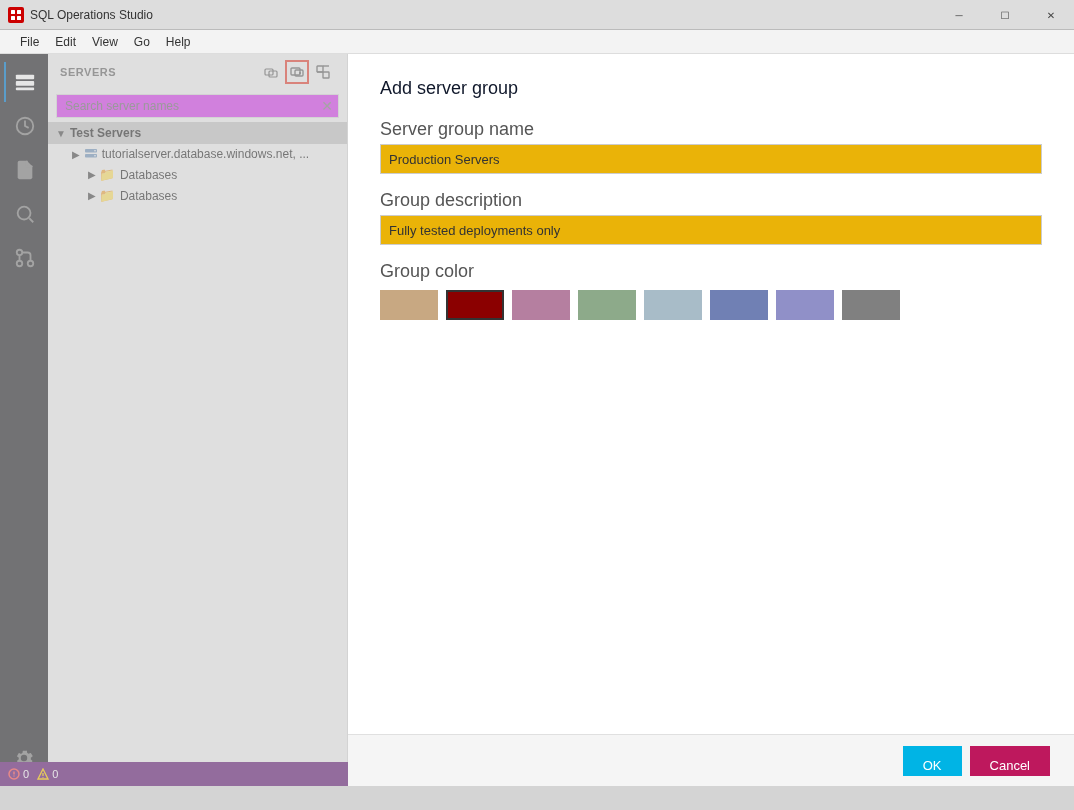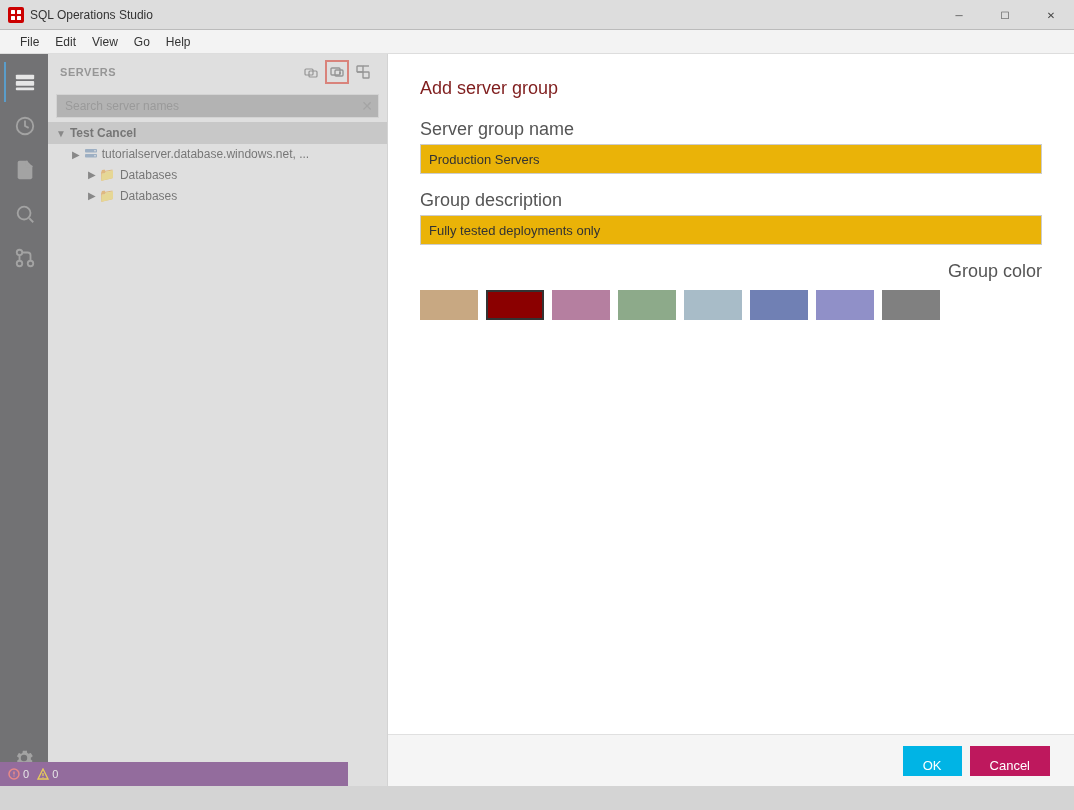--- a/index.html
+++ b/index.html
@@ -76,21 +76,21 @@
       height: 40px;
       display: flex;
       align-items: center;
       justify-content: center;
       color: #858585;
       cursor: pointer;
     }
 
     
     .sidebar {
-      width: 340px;
+      width: 300px;
       background: #f3f3f3;
       border-right: 1px solid #ddd;
       display: flex;
       flex-direction: column;
     }
     .sidebar-header {
       height: 36px;
       display: flex;
       align-items: center;
       padding: 0 12px;
@@ -121,21 +121,21 @@
     .search-box {
       margin: 4px 8px;
       position: relative;
       display: flex;
       align-items: center;
     }
     .search-input {
       width: 100%;
       height: 24px;
       border: 1px solid #ddd;
-      background: #a3a3a3;
+      background: #d946ef;
       padding: 0 24px 0 8px;
       font-size: 12px;
       color: #333;
       outline: none;
     }
     .search-clear {
       position: absolute;
       right: 2px;
       width: 20px;
       height: 20px;
@@ -184,42 +184,42 @@
     }
     .dialog-panel {
       flex: 1;
       background: #fff;
       padding: 24px 32px;
       position: relative;
     }
     .dialog-title {
       font-size: 18px;
       font-weight: 300;
-      color: #7f1d1d;
+      color: #0f172a;
       margin-bottom: 20px;
     }
     .form-group { margin-bottom: 16px; }
     .form-label {
       font-size: 18px;
       color: #555;
       margin-bottom: 4px;
       display: block;
     }
     .form-input {
       width: 100%;
       height: 30px;
       border: 1px solid #ccc;
       background: #eab308;
       padding: 0 8px;
       font-size: 13px;
       color: #333;
       outline: none;
     }
 
-    .color-group { margin-top: 8px; text-align: right; }
+    .color-group { margin-top: 8px; }
     .color-swatches { display: flex; gap: 8px; margin-top: 8px; }
     .color-swatch {
       width: 58px;
       height: 30px;
       border: 2px solid transparent;
       cursor: pointer;
     }
     .color-swatch.selected { border-color: #333; }
 
     
@@ -370,21 +370,21 @@
 
       <div class="search-box">
         <input class="search-input" type="text" placeholder="Search server names" style="">
         <div class="search-clear">✕</div>
       </div>
 
       <div class="tree">
 
         <div class="tree-group">
           <span class="chevron">▼</span>
-          <span>Test Cancel</span>
+          <span>Test Servers</span>
         </div>
 
         <div class="tree-item indent1">
           <span class="chevron">▶</span>
           <svg width="14" height="14" viewBox="0 0 14 14" fill="#7b9cbf">
               <rect x="1" y="2" width="12" height="3.5" rx="0.8"></rect>
               <rect x="1" y="7" width="12" height="3.5" rx="0.8"></rect>
               <circle cx="11" cy="3.75" r="0.8" fill="white"></circle>
               <circle cx="11" cy="8.75" r="0.8" fill="white"></circle>
             </svg>

